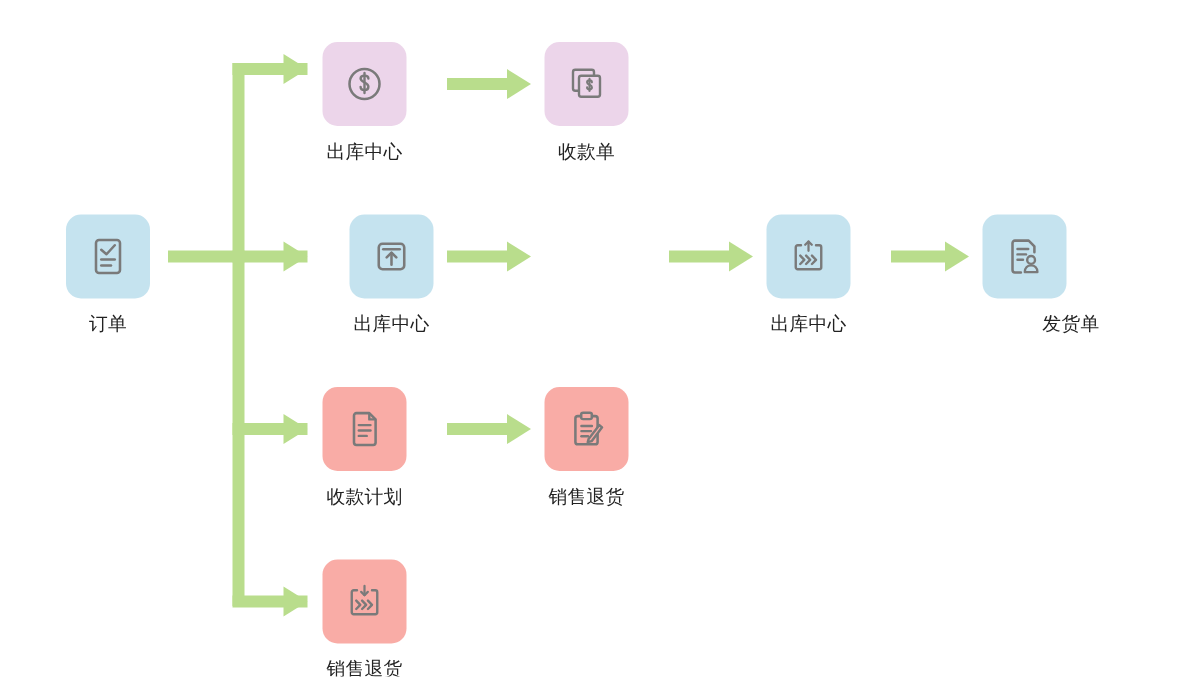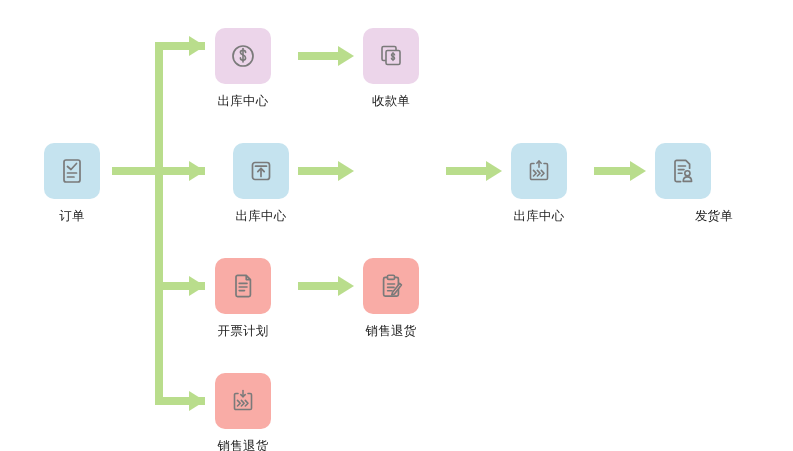--- a/index.html
+++ b/index.html
@@ -176,21 +176,21 @@
   <div class="node" style="left:193px;top:258px;">
     <div class="node-box" style="background:#f9aca6;">
       <svg class="ico" width="30" height="30" viewBox="0 0 30 30">
         <path d="M8 6 a1.6 1.6 0 0 1 1.6 -1.6 h8.6 l4.2 4.2 v15.4 a1.6 1.6 0 0 1 -1.6 1.6 h-11.2 a1.6 1.6 0 0 1 -1.6 -1.6 Z" fill="none" stroke="#7a7a7a" stroke-width="1.7" stroke-linejoin="round"></path>
         <path d="M18.2 4.4 v4.2 h4.2" fill="none" stroke="#7a7a7a" stroke-width="1.6" stroke-linejoin="round"></path>
         <line x1="11.2" y1="12.4" x2="19" y2="12.4" stroke="#7a7a7a" stroke-width="1.6" stroke-linecap="round"></line>
         <line x1="11.2" y1="16" x2="19" y2="16" stroke="#7a7a7a" stroke-width="1.6" stroke-linecap="round"></line>
         <line x1="11.2" y1="19.6" x2="16.5" y2="19.6" stroke="#7a7a7a" stroke-width="1.6" stroke-linecap="round"></line>
       </svg>
     </div>
-    <div class="node-label">开票计划</div>
+    <div class="node-label">收款计划</div>
   </div>
 
   <div class="node" style="left:341px;top:258px;">
     <div class="node-box" style="background:#f9aca6;">
       <svg class="ico" width="30" height="30" viewBox="0 0 30 30">
         <path d="M18.6 6.4 h2.2 a1.6 1.6 0 0 1 1.6 1.6 v15.6 a1.6 1.6 0 0 1 -1.6 1.6 h-11.6 a1.6 1.6 0 0 1 -1.6 -1.6 V8 a1.6 1.6 0 0 1 1.6 -1.6 h2.2" fill="none" stroke="#7a7a7a" stroke-width="1.7" stroke-linecap="round"></path>
         <rect x="11.4" y="4.2" width="7.2" height="4.2" rx="1.4" fill="none" stroke="#7a7a7a" stroke-width="1.6"></rect>
         <line x1="11.6" y1="13" x2="18.6" y2="13" stroke="#7a7a7a" stroke-width="1.6" stroke-linecap="round"></line>
         <line x1="11.6" y1="16.4" x2="18" y2="16.4" stroke="#7a7a7a" stroke-width="1.6" stroke-linecap="round"></line>
         <line x1="11.6" y1="19.8" x2="16" y2="19.8" stroke="#7a7a7a" stroke-width="1.6" stroke-linecap="round"></line>

